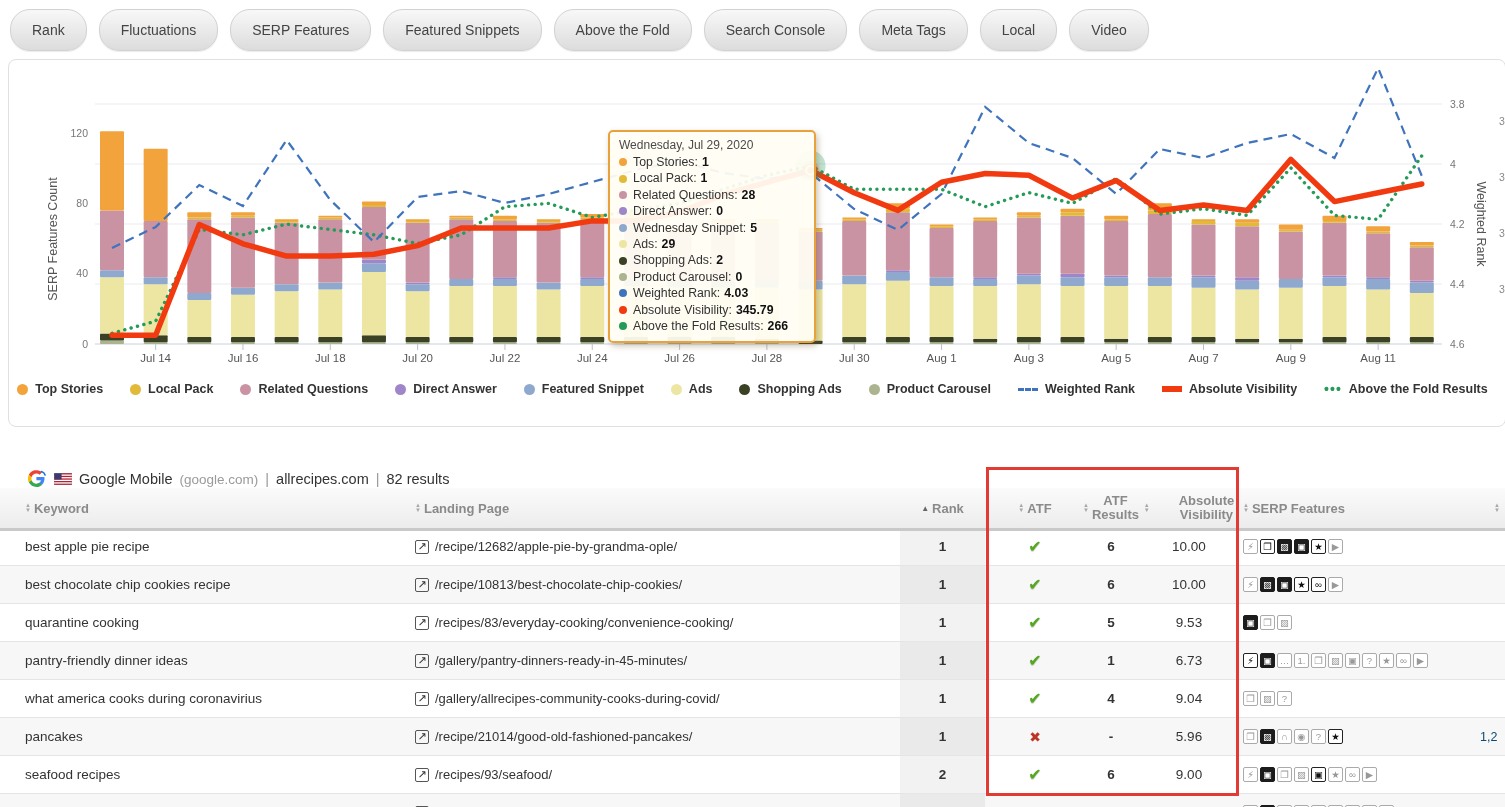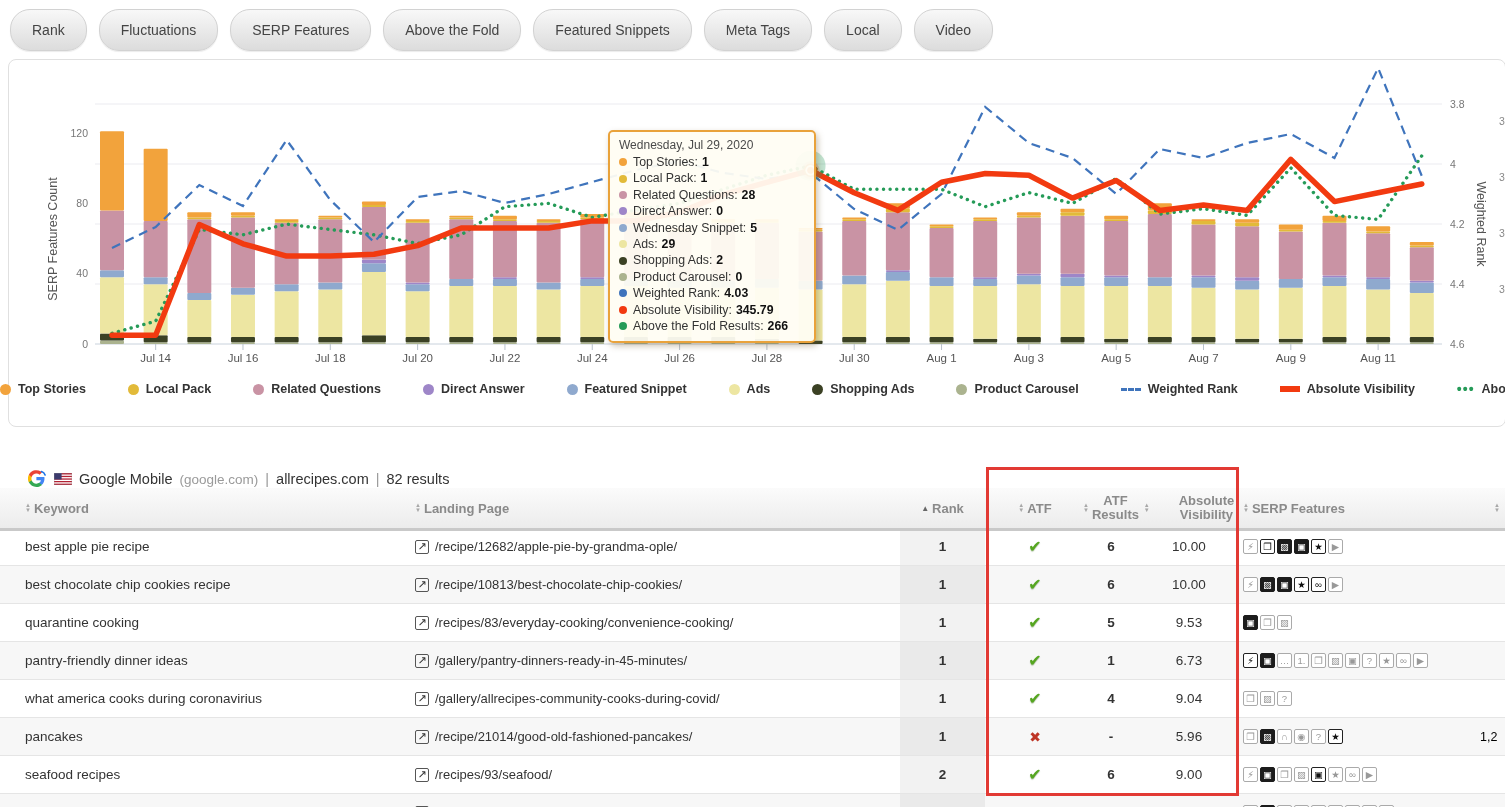--- a/index.html
+++ b/index.html
@@ -15,22 +15,22 @@
   #chart-svg{position:absolute;left:0;top:59px;width:1505px;height:367px;}
   
   #tooltip{position:absolute;left:608px;top:130px;width:186px;background:rgba(255,253,243,.94);
     border:2px solid #e9a23b;border-radius:5px;box-shadow:2px 3px 6px rgba(110,90,50,.35);
     padding:6px 9px 7px 9px;z-index:30;}
   #tooltip .tt-title{font-size:12px;color:#4a4a4a;margin-bottom:2px;}
   .tt-row{display:flex;align-items:center;font-size:12.3px;color:#333;line-height:16.4px;white-space:nowrap;}
   .tt-dot{width:8px;height:8px;border-radius:50%;margin-right:6px;flex:0 0 8px;}
   .tt-val{font-weight:bold;color:#111;margin-left:4px;}
   
-  #legend{position:absolute;left:0;top:382px;width:1505px;display:flex;
-    gap:42px;align-items:center;z-index:5;}
+  #legend{position:absolute;left:0;top:382px;width:1505px;display:flex;justify-content:center;
+    gap:27px;align-items:center;z-index:5;}
   .lg-item{display:flex;align-items:center;gap:7px;font-size:12.5px;font-weight:bold;color:#333;white-space:nowrap;}
   .lg-dot{width:11px;height:11px;border-radius:50%;}
   .lg-dash{width:20px;height:0;border-top:3px dashed;}
   .lg-bar{width:20px;height:6px;}
   .lg-dots{letter-spacing:1px;font-weight:bold;font-size:14px;line-height:10px;}
   
   #source-line{position:absolute;left:28px;top:466px;height:26px;display:flex;align-items:center;
     gap:7px;font-size:14.5px;color:#333;}
   #source-line .dim{color:#9a9a9a;font-size:13.5px;}
   #source-line .sep{color:#999;}
@@ -46,42 +46,43 @@
   .tr:nth-child(even){background:#f7f7f7;}
   .td{position:absolute;top:0;height:37px;display:flex;align-items:center;font-size:13.5px;color:#333;text-align:center;}
   .td-keyword{left:25px;}
   .td-landing{left:415px;gap:6px;font-size:13px;}
   .rank-shade{position:absolute;left:900px;top:0;width:85px;height:37px;background:rgba(0,0,0,.05);}
   .td-rank{left:900px;width:85px;justify-content:center;font-weight:bold;}
   .td-atf{left:986px;width:98px;justify-content:center;}
   .td-atfres{left:1076px;width:70px;justify-content:center;font-weight:bold;}
   .td-absvis{left:1148px;width:82px;justify-content:center;}
   .td-icons{left:1243px;gap:2px;}
-  .td-extra{left:1480px;font-size:12.5px;color:#000000;}
+  .td-extra{left:1480px;font-size:12.5px;color:#0c4a6e;}
   .check{color:#55a620;font-size:16px;text-shadow:0 1px 1px rgba(40,90,0,.4);}
   .cross{color:#be3526;font-size:14px;font-weight:bold;}
   .sicon{width:15px;height:15px;border:1px solid #aaa;border-radius:2px;display:flex;align-items:center;
     justify-content:center;font-size:9.5px;color:#999;background:#fff;box-sizing:border-box;line-height:1;}
   .sicon.dark{border-color:#222;color:#111;}
   .sicon.filled{background:#1c1c1c;border-color:#1c1c1c;color:#fff;}
   .ext-icon{font-size:11px;color:#333;border:1px solid #555;border-radius:2px;width:12px;height:12px;
     display:inline-flex;align-items:center;justify-content:center;line-height:1;}
   #red-box{position:absolute;left:986px;top:467px;width:247px;height:323px;border:3px solid #e23a34;
     z-index:40;pointer-events:none;}
   .edge-tick{position:absolute;font-size:10.5px;color:#888;left:1499px;width:10px;overflow:hidden;}
 </style>
 </head>
 <body>
 
 <div id="nav">
     <div class="nav-btn">Rank</div>
     <div class="nav-btn">Fluctuations</div>
     <div class="nav-btn">SERP Features</div>
+    <div class="nav-btn">Featured Snippets</div>
     <div class="nav-btn">Above the Fold</div>
-    <div class="nav-btn">Featured Snippets</div>
+    <div class="nav-btn">Search Console</div>
     <div class="nav-btn">Meta Tags</div>
     <div class="nav-btn">Local</div>
     <div class="nav-btn">Video</div>
   </div>
 
 <div id="chart-card"></div>
 <svg id="chart-svg">
     <line x1="95" y1="45" x2="1442" y2="45" stroke="#ebebf0" stroke-width="1"></line>
     <line x1="95" y1="105" x2="1442" y2="105" stroke="#ebebf0" stroke-width="1"></line>
     <line x1="95" y1="165" x2="1442" y2="165" stroke="#ebebf0" stroke-width="1"></line>

